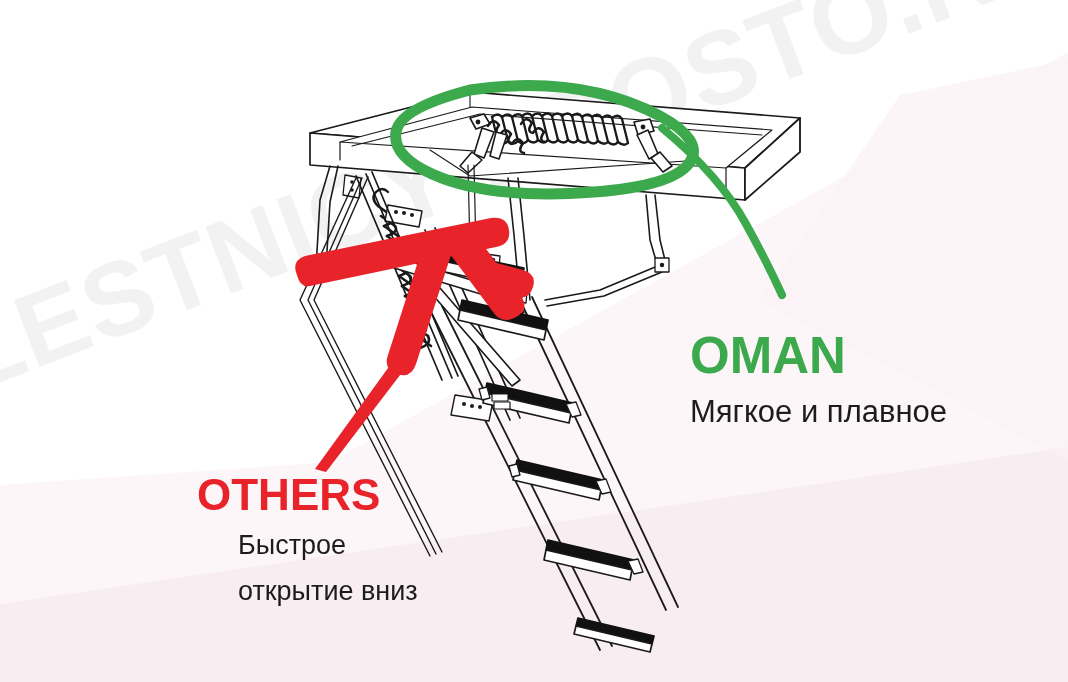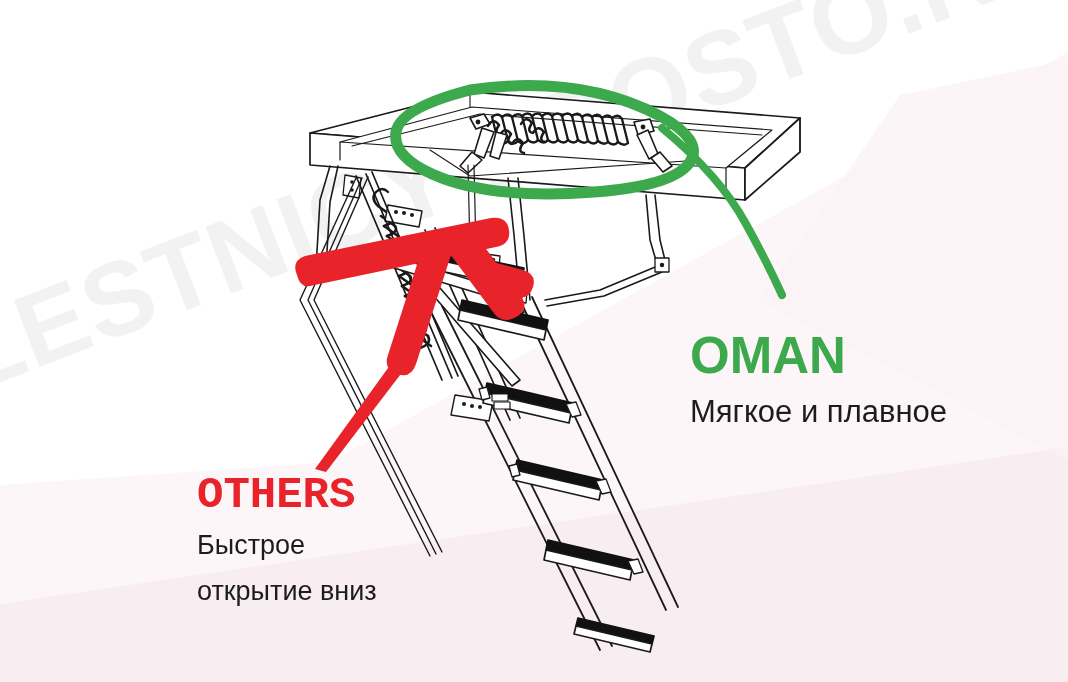--- a/index.html
+++ b/index.html
@@ -44,22 +44,22 @@
     color:#1c1c1c;
     line-height:1.28;
     white-space:nowrap;
   }
 
   #oman-block{left:690px;top:330px;}
   #oman-block .label-title{font-size:51px;color:#3BA94C;letter-spacing:0px;}
   #oman-block .label-sub{font-size:31px;margin-top:11px;}
 
   #others-block{left:197px;top:473px;}
-  #others-block .label-title{font-size:44px;color:#E8232A;letter-spacing:0px;font-family:Liberation Mono, monospace;}
-  #others-block .label-sub{font-size:27px;margin-top:11px;}
+  #others-block .label-title{font-size:44px;color:#E8232A;letter-spacing:0px;}
+  #others-block .label-sub{font-size:27px;margin-top:11px;margin-left:41px;}
 </style>
 </head>
 <body>
 
 <div id="stage">
 
   <svg class="bg-layer" viewBox="0 0 1068 682" preserveAspectRatio="none">
     <rect x="0" y="0" width="1068" height="682" fill="#ffffff"></rect>
 
     <polygon points="1068,0 1068,682 0,682 0,485 330,462 1068,52" fill="#fdf6f8"></polygon>

